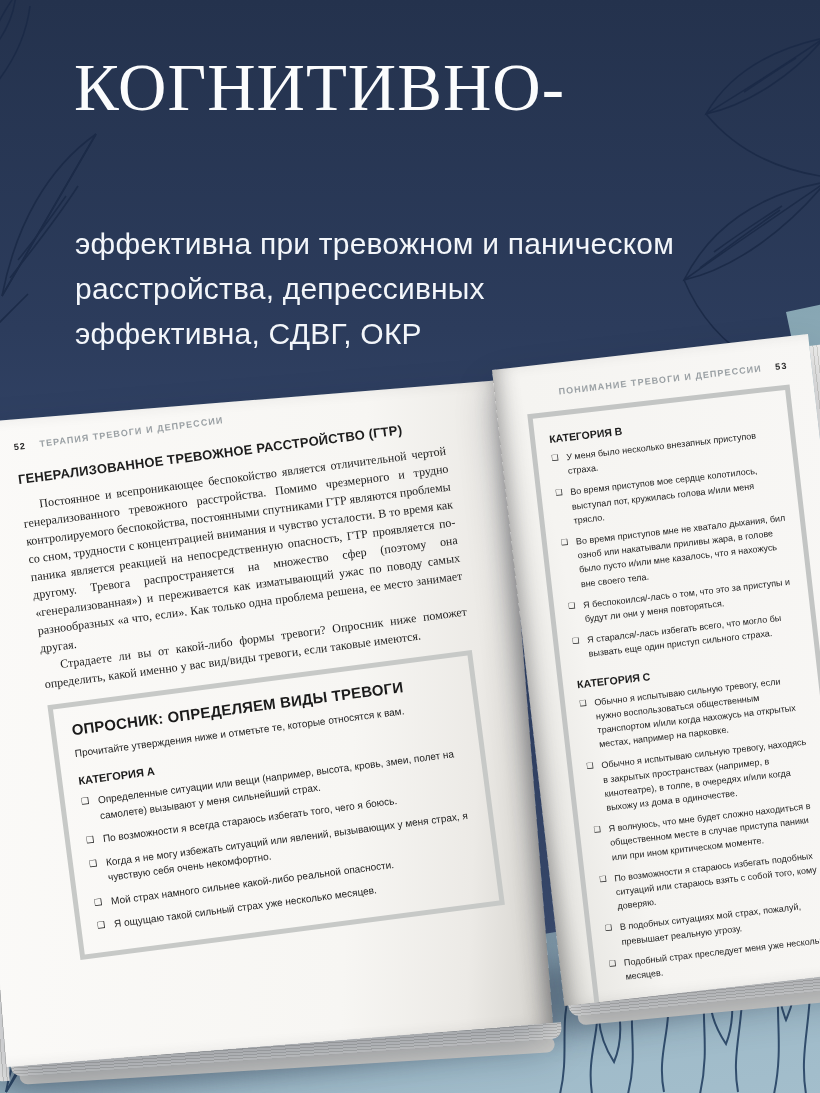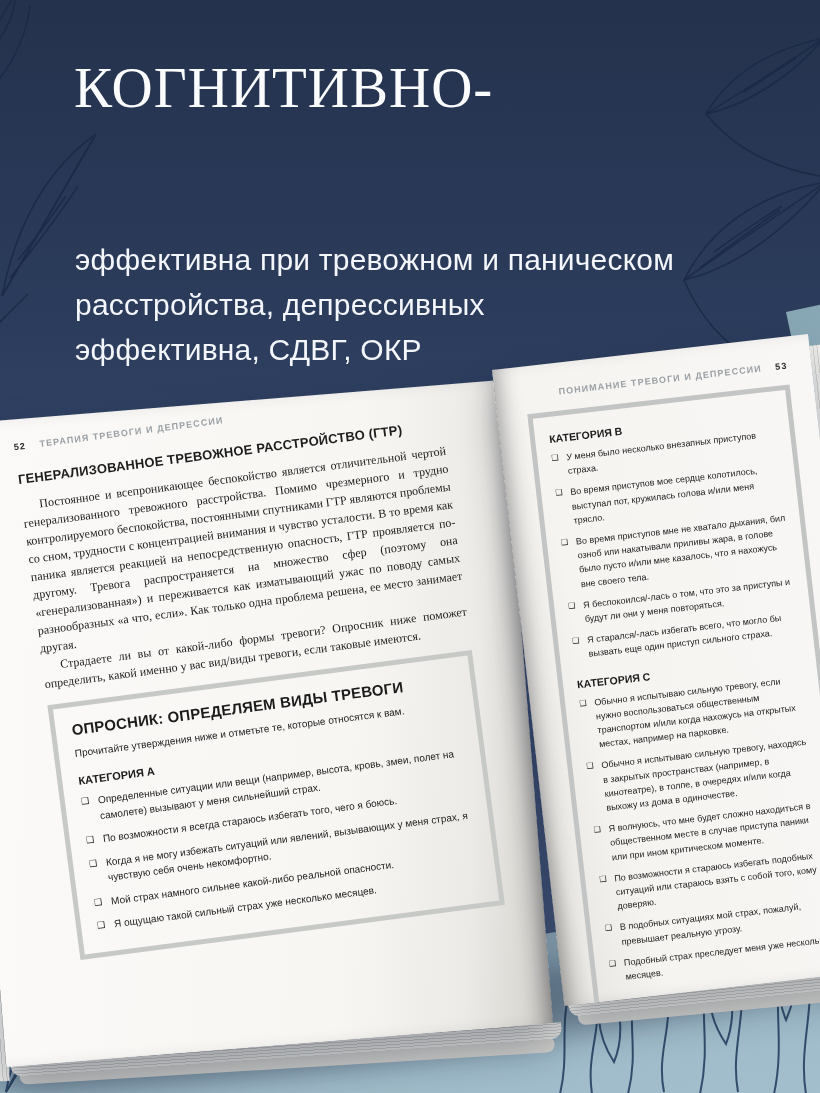--- a/index.html
+++ b/index.html
@@ -2,22 +2,22 @@
 <html><head>
 <meta charset="utf-8">
 <style>
   html,body{margin:0;padding:0;background:#263450;}
   .scene{position:relative;width:820px;height:1093px;overflow:hidden;
          background:linear-gradient(180deg,#24324d 0%,#2c3c5c 30%,#3a4d74 62%,#47597f 88%,#4c5e84 100%);
          font-family:"Liberation Sans",sans-serif;}
   
   .title{position:absolute;left:74px;top:54px;z-index:6;color:#fbfcfd;
          font-family:"Liberation Serif","DejaVu Serif",serif;
-         font-size:57px;line-height:67px;letter-spacing:1px;font-weight:400;}
-  .subtitle{position:absolute;left:75px;top:237px;z-index:6;color:#f3f6fa;
+         font-size:67px;line-height:67px;letter-spacing:1px;font-weight:400;}
+  .subtitle{position:absolute;left:75px;top:221px;z-index:6;color:#f3f6fa;
          font-size:30px;line-height:45px;font-weight:400;letter-spacing:.2px;}
   
   .table{position:absolute;left:-60px;top:1035px;width:980px;height:360px;z-index:1;
          transform:rotate(-9.5deg);transform-origin:0 0;
          background:linear-gradient(180deg,#9bb7c6,#a9c3d0);}
   .patch{position:absolute;left:786px;top:312px;width:160px;height:200px;z-index:1;
          transform:rotate(-12deg);transform-origin:0 0;
          background:linear-gradient(180deg,#87a6b3,#9cb8c6);}
   svg.decor{position:absolute;left:0;top:0;z-index:2;}
   .book-shadow{position:absolute;left:-30px;top:982px;width:920px;height:70px;z-index:2;

